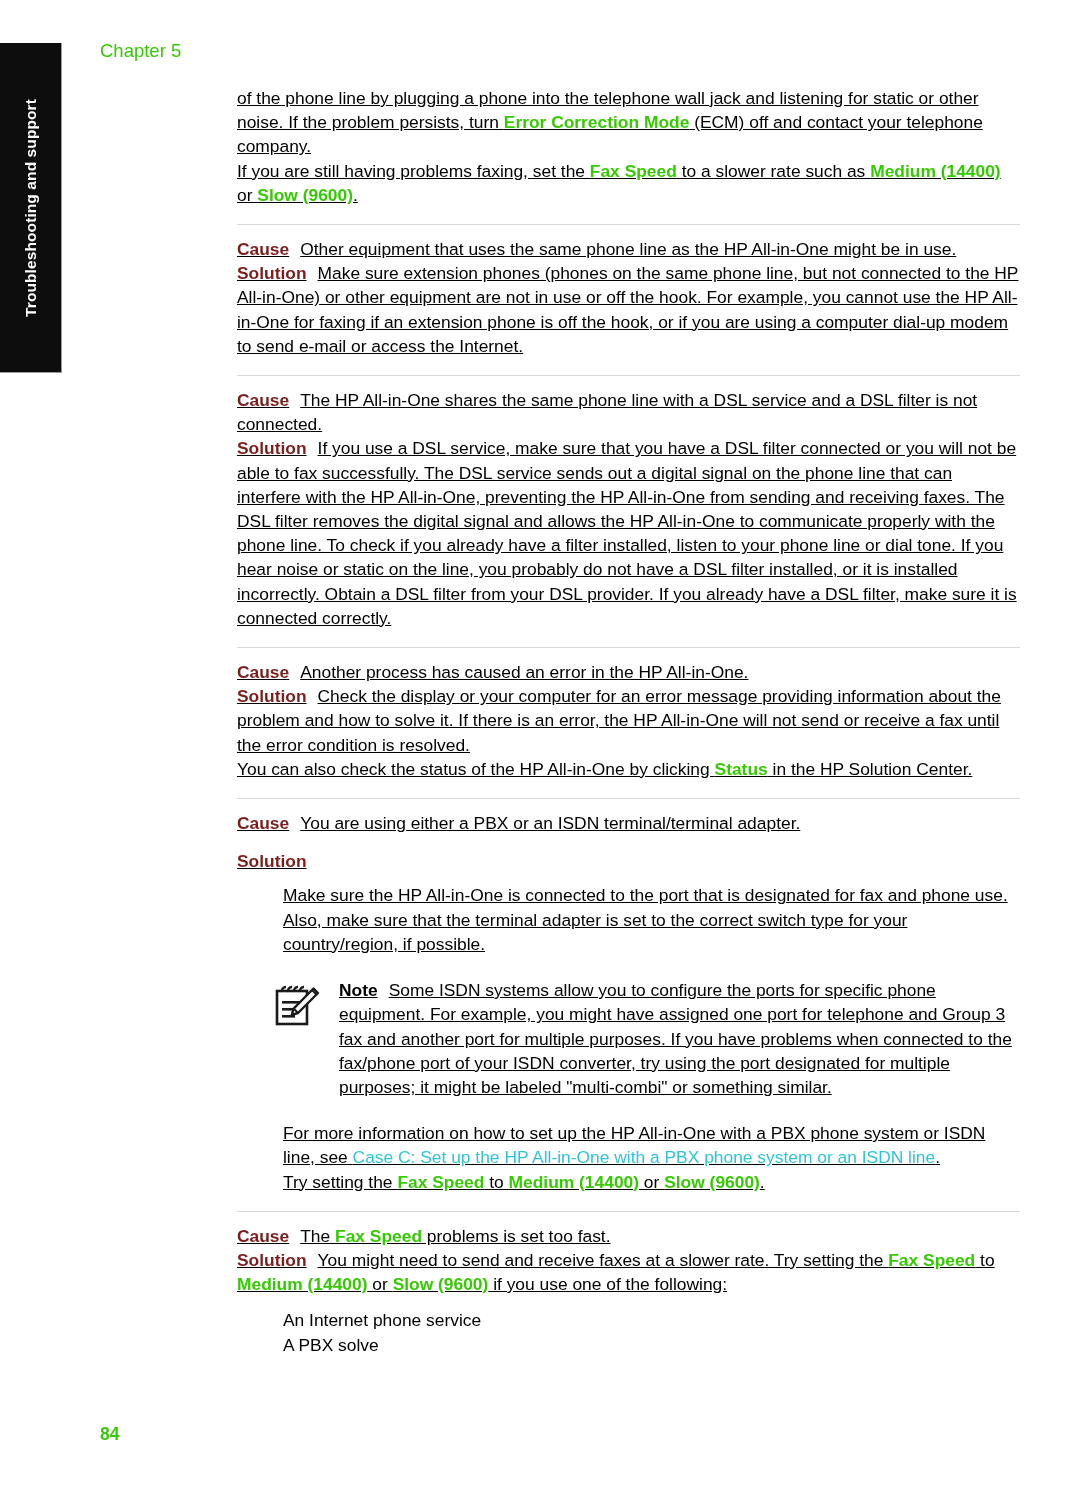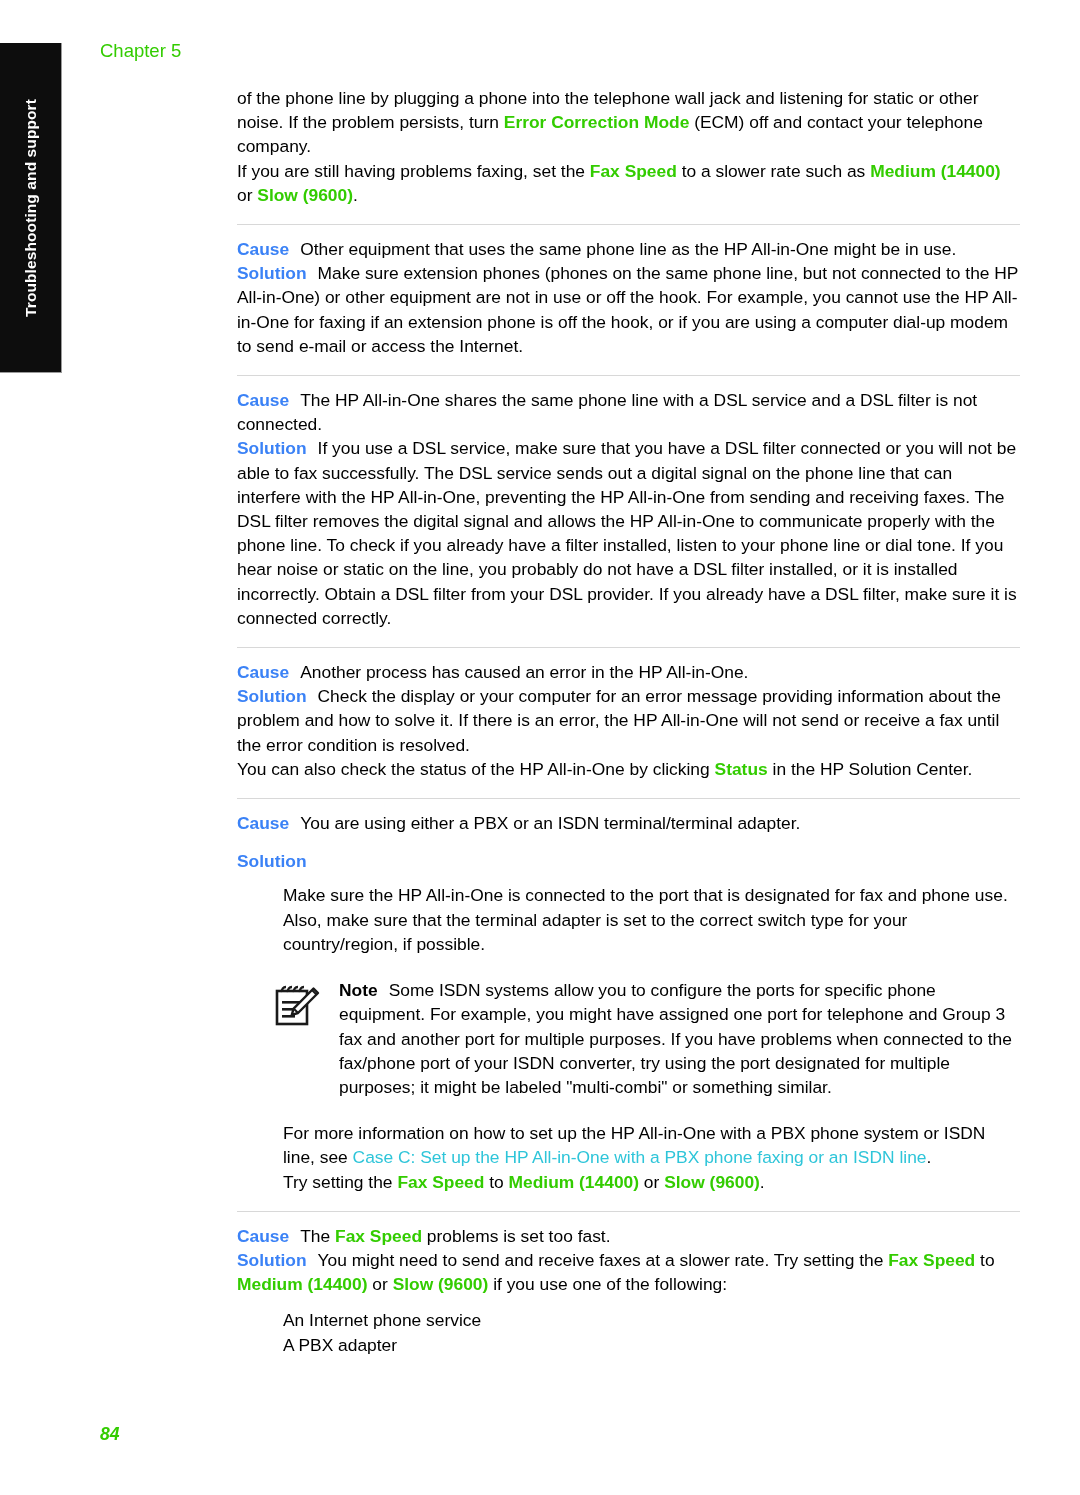--- a/index.html
+++ b/index.html
@@ -58,39 +58,40 @@
     left: 237px;
     top: 86px;
     width: 783px;
   }
 
   p {
     margin: 0;
     font-size: 17.4px;
     line-height: 24.2px;
     text-align: left;
+    text-decoration: underline;
   }
 
   .block {
     margin: 0;
   }
   .rule {
     border-top: 1.5px solid #d8d8d8;
     margin: 17px 0 12px 0;
     height: 0;
     font-size: 0;
     line-height: 0;
   }
 
   .kw {                       
     color: #33cc00;
     font-weight: bold;
   }
   .lbl {                      
-    color: #3b82f6;
+    color: #7f1d1d;
     font-weight: bold;
   }
   .xref {                     
     color: #2ec5d9;
   }
   .gap-sm { display: inline-block; width: 11px; }
 
   .indent {
     margin-left: 46px;
     width: 737px;
@@ -134,21 +135,20 @@
     line-height: 24.2px;
   }
 
   
   .footer {
     position: absolute;
     left: 0;
     top: 1424px;
     width: 964px;
     height: 30px;
-    font-style: italic;
   }
   .folio {
     position: absolute;
     left: 100px;
     top: 0;
     font-size: 17.5px;
     font-weight: bold;
     color: #33cc00;
   }
   .footer-title {
@@ -221,34 +221,34 @@
           <path d="M42.5 8.5 l4.5 4.5 -20 20 -6.2 1.8 1.8 -6.2 z" fill="#ffffff" stroke="#1a1a1a" stroke-width="2.4" stroke-linejoin="round"></path>
           <path d="M41 10 l4.5 4.5" stroke="#1a1a1a" stroke-width="2.1"></path>
           <path d="M22.6 28.6 l4.5 4.5" stroke="#1a1a1a" stroke-width="2.1"></path>
         </svg>
       </span>
       <div class="note-body">
         <p><span class="note-word">Note</span><span class="gap-sm"></span><span>Some ISDN systems allow you to configure the ports for specific phone equipment. For example, you might have assigned one port for telephone and Group 3 fax and another port for multiple purposes. If you have problems when connected to the fax/phone port of your ISDN converter, try using the port designated for multiple purposes; it might be labeled "multi-combi" or something similar.</span></p>
       </div>
     </div>
 
-    <p class="indent" style="margin-top:22px;"><span>For more information on how to set up the HP All-in-One with a PBX phone system or ISDN line, see </span><span class="xref">Case C: Set up the HP All-in-One with a PBX phone faxing or an ISDN line</span><span>.</span></p>
+    <p class="indent" style="margin-top:22px;"><span>For more information on how to set up the HP All-in-One with a PBX phone system or ISDN line, see </span><span class="xref">Case C: Set up the HP All-in-One with a PBX phone system or an ISDN line</span><span>.</span></p>
 
     <p class="indent"><span>Try setting the </span><span class="kw">Fax Speed</span><span> to </span><span class="kw">Medium (14400)</span><span> or </span><span class="kw">Slow (9600)</span><span>.</span></p>
   </div>
 
   <div class="rule"></div>
   <div class="block">
     <p><span class="lbl">Cause</span><span class="gap-sm"></span><span>The </span><span class="kw">Fax Speed</span><span> problems is set too fast.</span></p>
 
     <p><span class="lbl">Solution</span><span class="gap-sm"></span><span>You might need to send and receive faxes at a slower rate. Try setting the </span><span class="kw">Fax Speed</span><span> to </span><span class="kw">Medium (14400)</span><span> or </span><span class="kw">Slow (9600)</span><span> if you use one of the following:</span></p>
 
     <ul class="plain-list">
       <li>An Internet phone service</li>
-      <li>A PBX adapter</li>
+      <li>A PBX solve</li>
     </ul>
   </div>
 
 </div>
 
 <div class="footer">
   <span class="folio">84</span>
 </div>
 
 </body></html>

